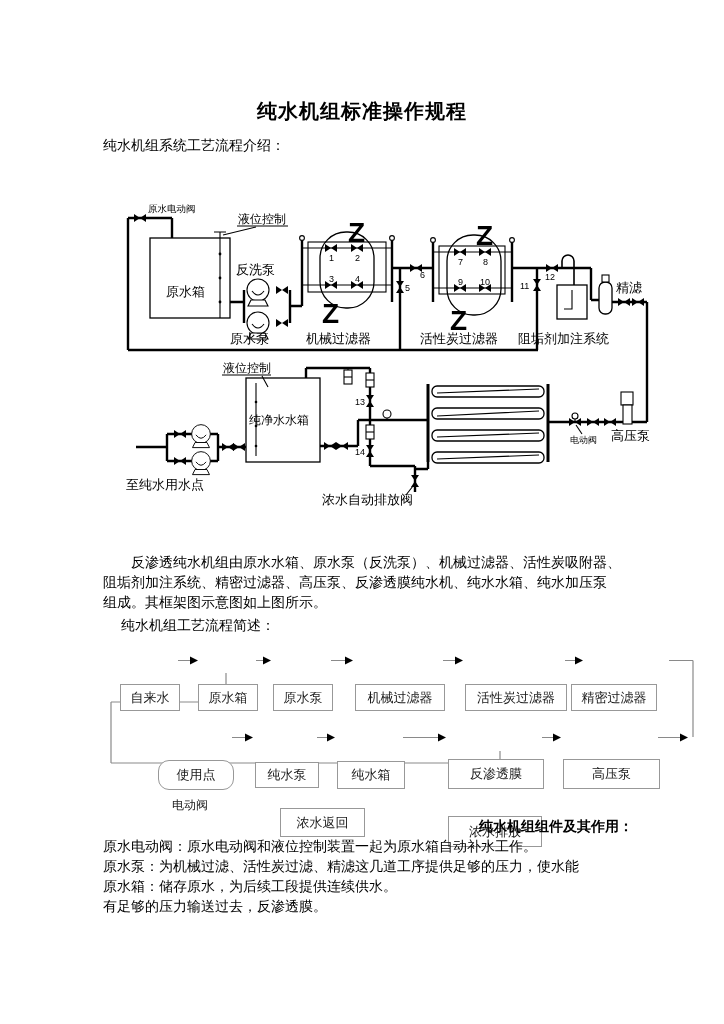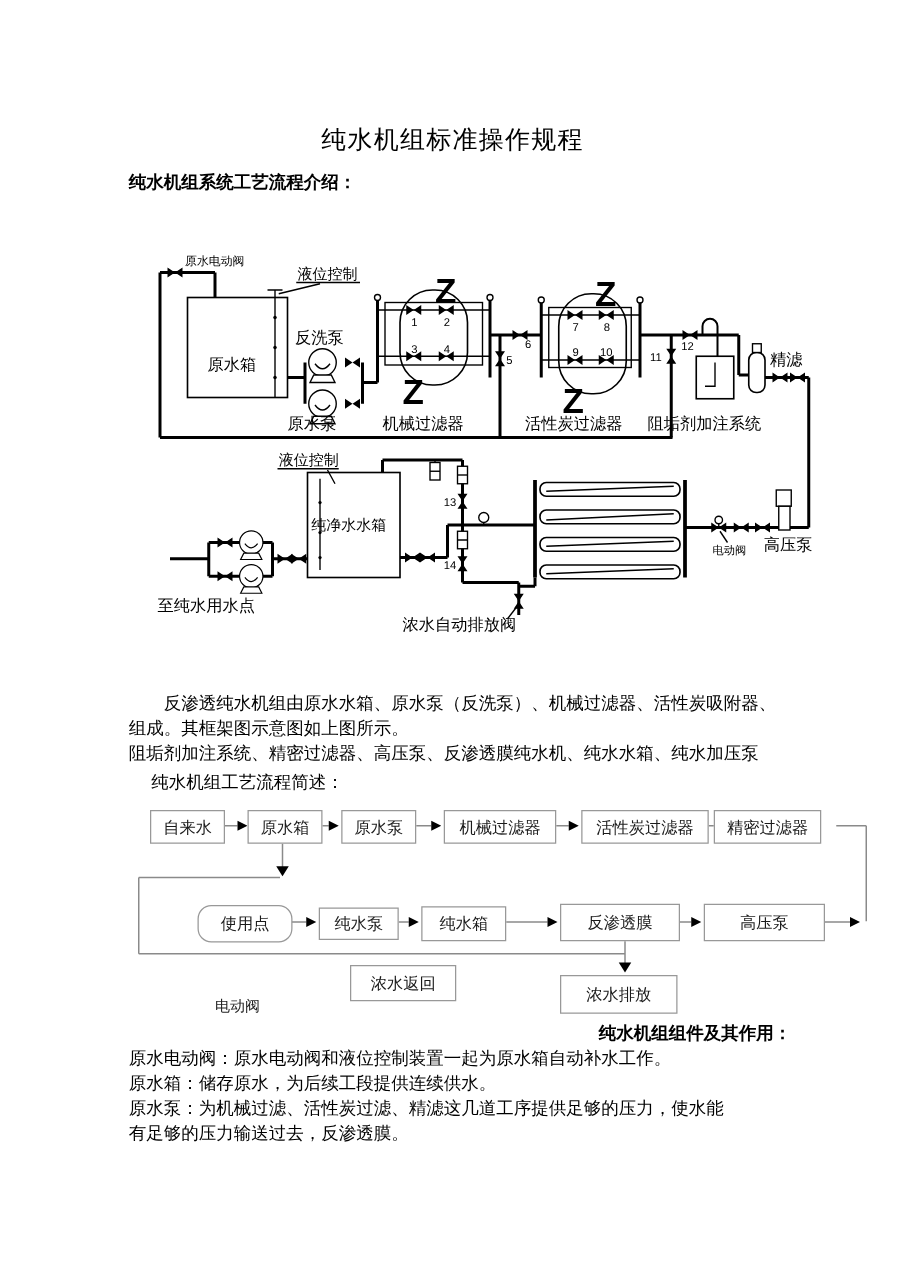--- a/index.html
+++ b/index.html
@@ -4,37 +4,37 @@
 <style>
   html,body{margin:0;padding:0;}
   body{
     width:724px;height:1024px;background:#ffffff;position:relative;
     font-family:"Liberation Sans","DejaVu Sans",sans-serif;color:#000;
     overflow:hidden;
   }
   .abs{position:absolute;}
   #doc-title{
     top:98px;left:0;width:724px;text-align:center;
-    font-size:20px;font-weight:normal;letter-spacing:1px;
+    font-size:20px;font-weight:bold;letter-spacing:1px;
   }
-  #doc-intro{top:137px;left:103px;font-size:14px;font-weight:bold;}
+  #doc-intro{top:137px;left:103px;font-size:14px;}
   
   #para{top:552px;left:103px;width:530px;font-size:14px;line-height:20px;}
   #para .indent{text-indent:28px;}
   #para .subtitle{font-weight:normal;padding-left:18px;margin-top:3px;}
   
   #components{top:816px;left:103px;width:530px;font-size:14px;line-height:20px;}
   #components .heading{font-weight:bold;padding-left:25px;text-align:right;}
   
   #flowchart{top:640px;left:100px;width:612px;height:182px;}
   #fc-lines{position:absolute;top:0;left:0;}
   .fc-box{
     position:absolute;border:1px solid #989898;background:#fff;
     font-size:13px;text-align:center;color:#1a1a1a;
-    display:flex;align-items:center;justify-content:center;
+    display:flex;align-items:center;justify-content:center;margin-top:36px;
   }
   .fc-caption{position:absolute;font-size:12px;color:#222;}
   
   svg text{font-family:"Liberation Sans","DejaVu Sans",sans-serif;fill:#000;}
   .dlabel{font-size:13px;}
   .dlabel2{font-size:12px;}
   .dsmall{font-size:9px;}
   .dtiny{font-size:9.5px;}
   .zglyph{font-size:28px;font-weight:bold;}
   .pipe{stroke:#000;stroke-width:2.4;fill:none;}
@@ -212,22 +212,22 @@
   <use href="#vh" transform="translate(70,271)"></use>
   <use href="#pump" transform="translate(91,244) scale(0.85)"></use>
   <use href="#pump" transform="translate(91,271) scale(0.85)"></use>
   <use href="#vh" transform="translate(118,257)"></use>
   <use href="#vh" transform="translate(129,257)"></use>
   <text class="dlabel" x="16" y="299">至纯水用水点</text>
 </svg>
 
 <div id="para" class="abs">
   <div class="indent">反渗透纯水机组由原水水箱、原水泵（反洗泵）、机械过滤器、活性炭吸附器、</div>
+  <div>阻垢剂加注系统、精密过滤器、高压泵、反渗透膜纯水机、纯水水箱、纯水加压泵</div>
   <div>组成。其框架图示意图如上图所示。</div>
-  <div>阻垢剂加注系统、精密过滤器、高压泵、反渗透膜纯水机、纯水水箱、纯水加压泵</div>
   <div class="subtitle">纯水机组工艺流程简述：</div>
 </div>
 
 <div id="flowchart" class="abs">
   <svg id="fc-lines" width="612" height="182" viewBox="0 0 612 182">
     <g stroke="#8a8a8a" stroke-width="1.2" fill="none">
       <path d="M78 20.5 H90 M156 20.5 H163 M231 20.5 H245 M343 20.5 H355 M465 20.5 H475"></path>
       <path d="M569 20.5 H593 M593 20.5 V97"></path>
       <path d="M126 33 V54"></path>
       <path d="M124 62 H11 M11 62 V123 M11 123 H400"></path>
@@ -264,16 +264,16 @@
   <div class="fc-box" style="left:463px;top:83px;width:95px;height:28px;">高压泵</div>
 
   <div class="fc-box" style="left:180px;top:132px;width:83px;height:27px;">浓水返回</div>
   <div class="fc-box" style="left:348px;top:140px;width:92px;height:29px;">浓水排放</div>
   <div class="fc-caption" style="left:72px;top:157px;">电动阀</div>
 </div>
 
 <div id="components" class="abs">
   <div class="heading">纯水机组组件及其作用：</div>
   <div>原水电动阀：原水电动阀和液位控制装置一起为原水箱自动补水工作。</div>
+  <div>原水泵：为机械过滤、活性炭过滤、精滤这几道工序提供足够的压力，使水能</div>
   <div>原水箱：储存原水，为后续工段提供连续供水。</div>
-  <div>原水泵：为机械过滤、活性炭过滤、精滤这几道工序提供足够的压力，使水能</div>
   <div>有足够的压力输送过去，反渗透膜。</div>
 </div>
 
 </body></html>

